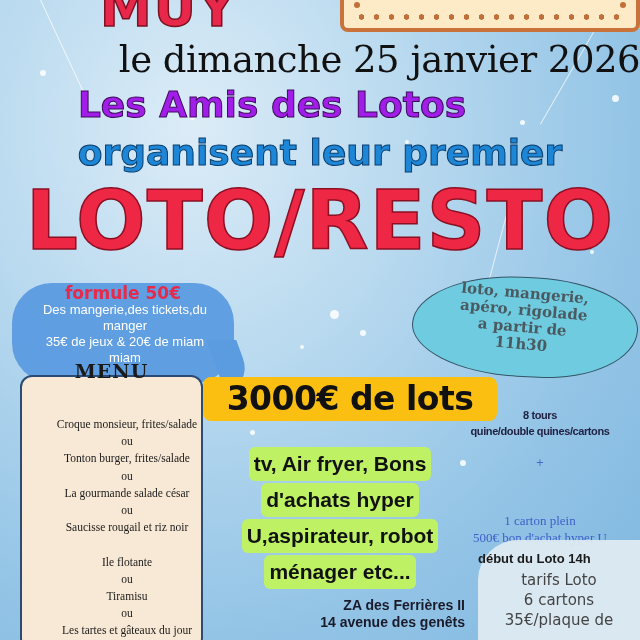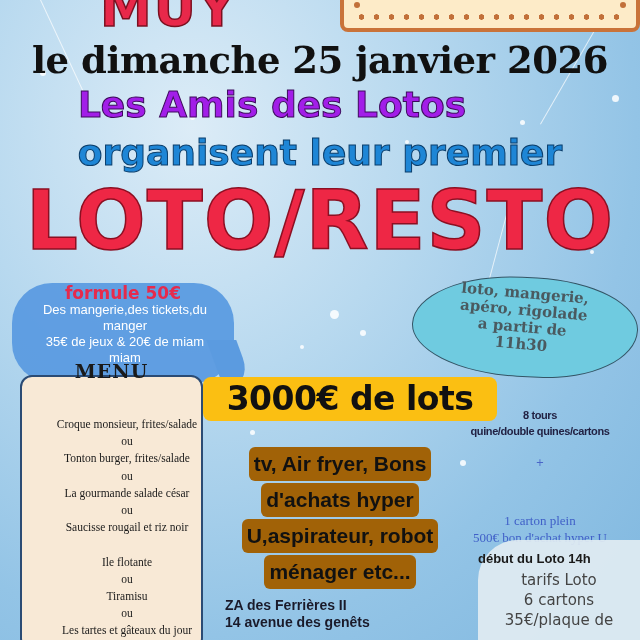--- a/index.html
+++ b/index.html
@@ -27,22 +27,22 @@
       background-image: radial-gradient(circle, #c2703a 2.5px, transparent 3px);
       background-size: 15px 6px;
     }
     .top-banner .dot-l, .top-banner .dot-r {
       position: absolute; top: 28px; width: 6px; height: 6px; border-radius: 50%; background: #c2703a;
     }
     .top-banner .dot-l { left: 10px; }
     .top-banner .dot-r { right: 10px; }
 
     .date {
-      position: absolute; left: 0; width: 640px; top: 38px; text-align: center;
-      font-family: "DejaVu Serif", serif; font-weight: bold;
+      position: absolute; left: 0; width: 640px; top: 38px; text-align: right;
+      font-family: "DejaVu Serif", serif; font-weight: normal;
       font-size: 37px; color: #111111; letter-spacing: -0.5px;
     }
     .org {
       position: absolute; left: 0; width: 544px; top: 84px; text-align: center;
       font-weight: bold; font-size: 36px; color: #a21ee8;
       -webkit-text-stroke: 1px #3b0a5a;
     }
     .sub {
       position: absolute; left: 0; width: 640px; top: 132px; text-align: center;
       font-weight: bold; font-size: 36px; color: #1e86d6;
@@ -118,25 +118,25 @@
     .carton {
       position: absolute; left: 440px; width: 200px; top: 478px; text-align: center;
       font-family: "Liberation Serif", serif; font-size: 13px; color: #4060c8; line-height: 17px; margin-top: 34px;
     }
 
     .prizes {
       position: absolute; left: 225px; width: 230px; top: 446px; text-align: center;
       font-family: "Liberation Sans", sans-serif; font-weight: bold; font-size: 21px; color: #111111; line-height: 34px;
     }
     .prizes span.line {
-      display: inline-block; background: #a16207; padding: 0 5px; border-radius: 6px; margin: 1px 0;
+      display: inline-block; background: #bef264; padding: 0 5px; border-radius: 6px; margin: 1px 0;
     }
 
     .address {
-      position: absolute; left: 225px; width: 240px; top: 597px; text-align: left;
+      position: absolute; left: 225px; width: 240px; top: 597px; text-align: right;
       font-family: "Liberation Sans", sans-serif; font-weight: bold; font-size: 14px; color: #1a1a2a; line-height: 17px;
     }
 
     .info-panel {
       position: absolute; left: 478px; top: 540px; width: 180px; height: 120px;
       background: rgba(225,235,242,0.92); border-radius: 40px 0 0 0;
     }
     .start-time {
       position: absolute; left: 478px; width: 162px; top: 551px; text-align: left;
       font-family: "Liberation Sans", sans-serif; font-weight: bold; font-size: 13px; color: #1a1a1a;

